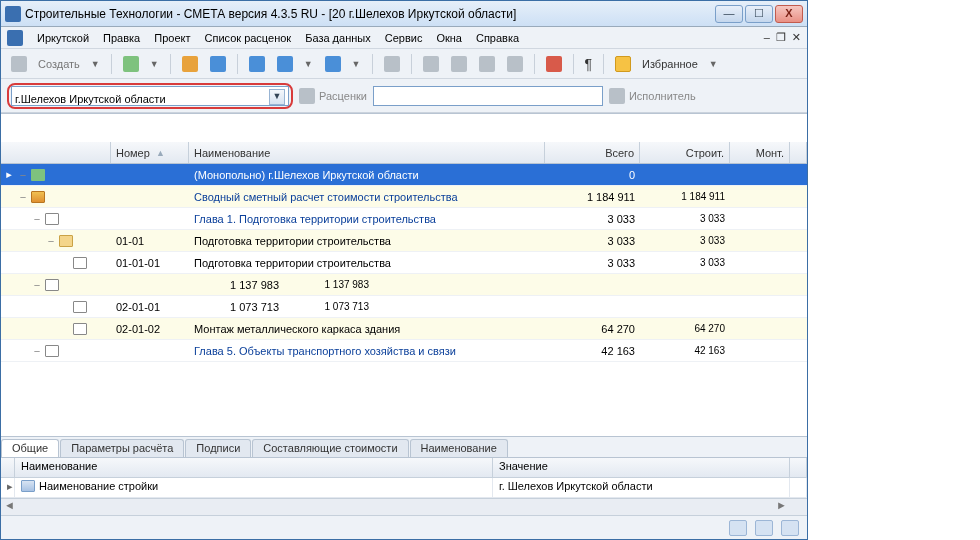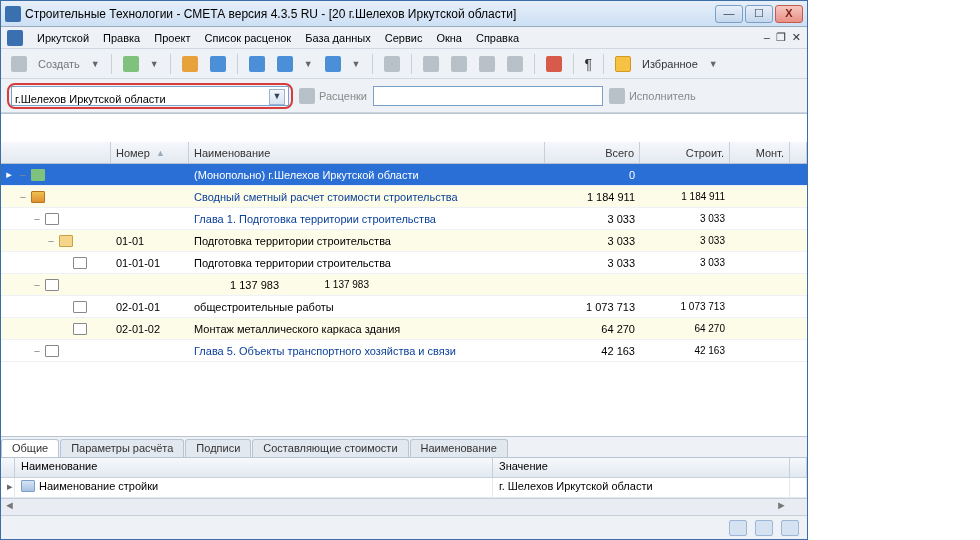--- a/index.html
+++ b/index.html
@@ -286,21 +286,20 @@
         <div class="grow">
           <div class="gc col-tree tree">
             <span class="tw"></span>
             <span class="tw"></span>
             <span class="tw"></span>
             <span class="tw"></span>
             <span class="tw"></span>
             <span class="nicon c-doc"></span>
           </div>
           <div class="gc col-num">02-01-01</div>
-          <div class="gc col-name">общестроительные работы</div>
           <div class="gc col-total num">1 073 713</div>
           <div class="gc col-build num" style="font-size: 10px;">1 073 713</div>
           <div class="gc col-asm num"></div>
           <div class="gc col-vs"></div>
         </div>
         <div class="grow alt">
           <div class="gc col-tree tree">
             <span class="tw"></span>
             <span class="tw"></span>
             <span class="tw"></span>

